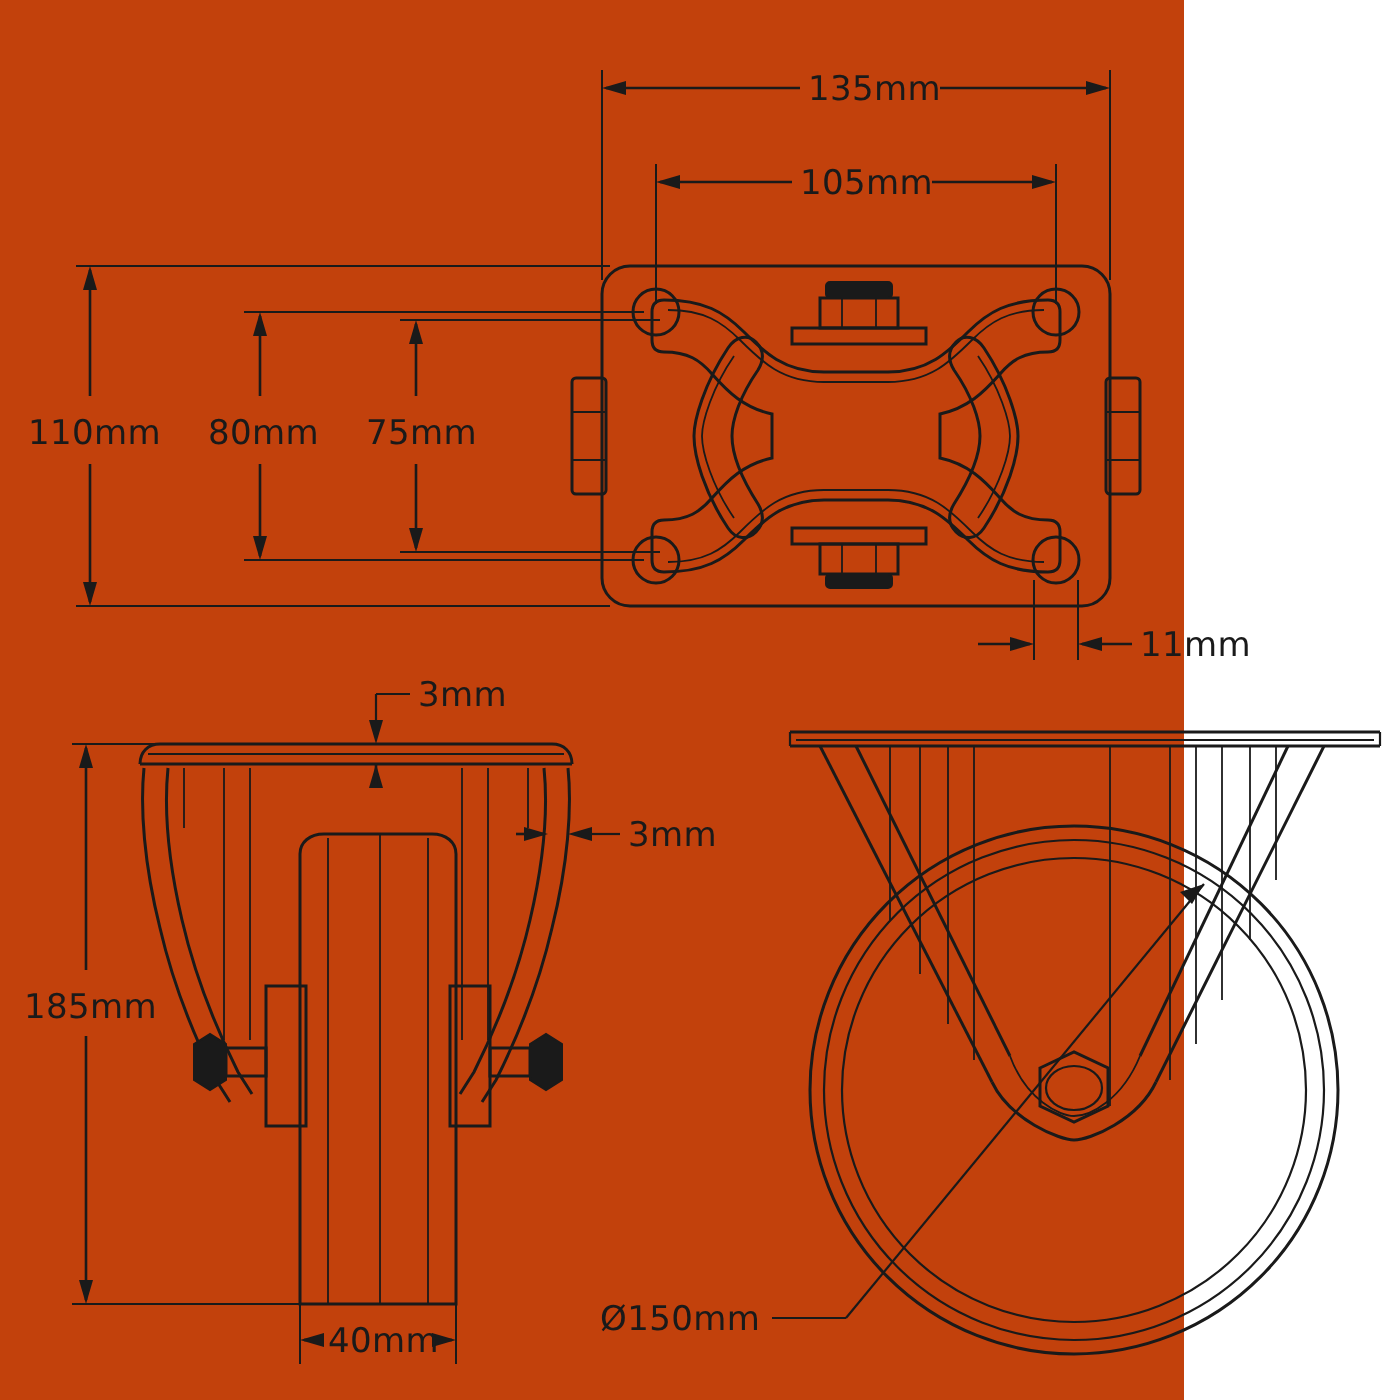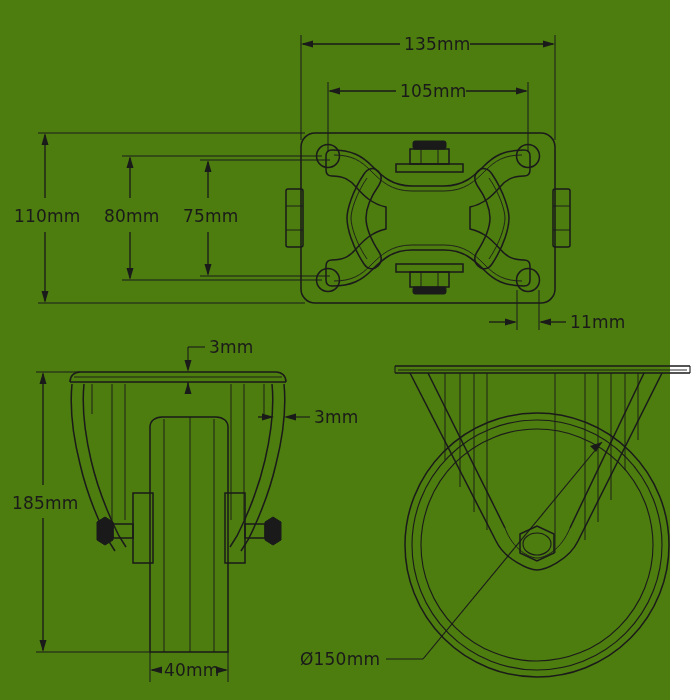--- a/index.html
+++ b/index.html
@@ -6,22 +6,22 @@
     margin: 0; padding: 0;
     background: #ffffff;
   }
   body {
     width: 700px; height: 700px;
     font-family: "DejaVu Sans", "Liberation Sans", sans-serif;
     overflow: hidden;
   }
   #drawing-root {
     position: relative;
-    width: 670px; height: 700px;
-    background: #4d7c0f;
+    width: 592px; height: 700px;
+    background: #c2410c;
   }
   svg#tech-drawing {
     display: block;
     width: 700px; height: 700px;
   }
   .obj { fill: none; stroke: #1a1a1a; stroke-width: 1.5; }
   .obj-thin { fill: none; stroke: #1a1a1a; stroke-width: 1.1; }
   .obj-hair { fill: none; stroke: #1a1a1a; stroke-width: 0.9; }
   .obj-fill-dark { fill: #1a1a1a; stroke: #1a1a1a; stroke-width: 1; }
   .dimline { fill: none; stroke: #1a1a1a; stroke-width: 1.3; }

